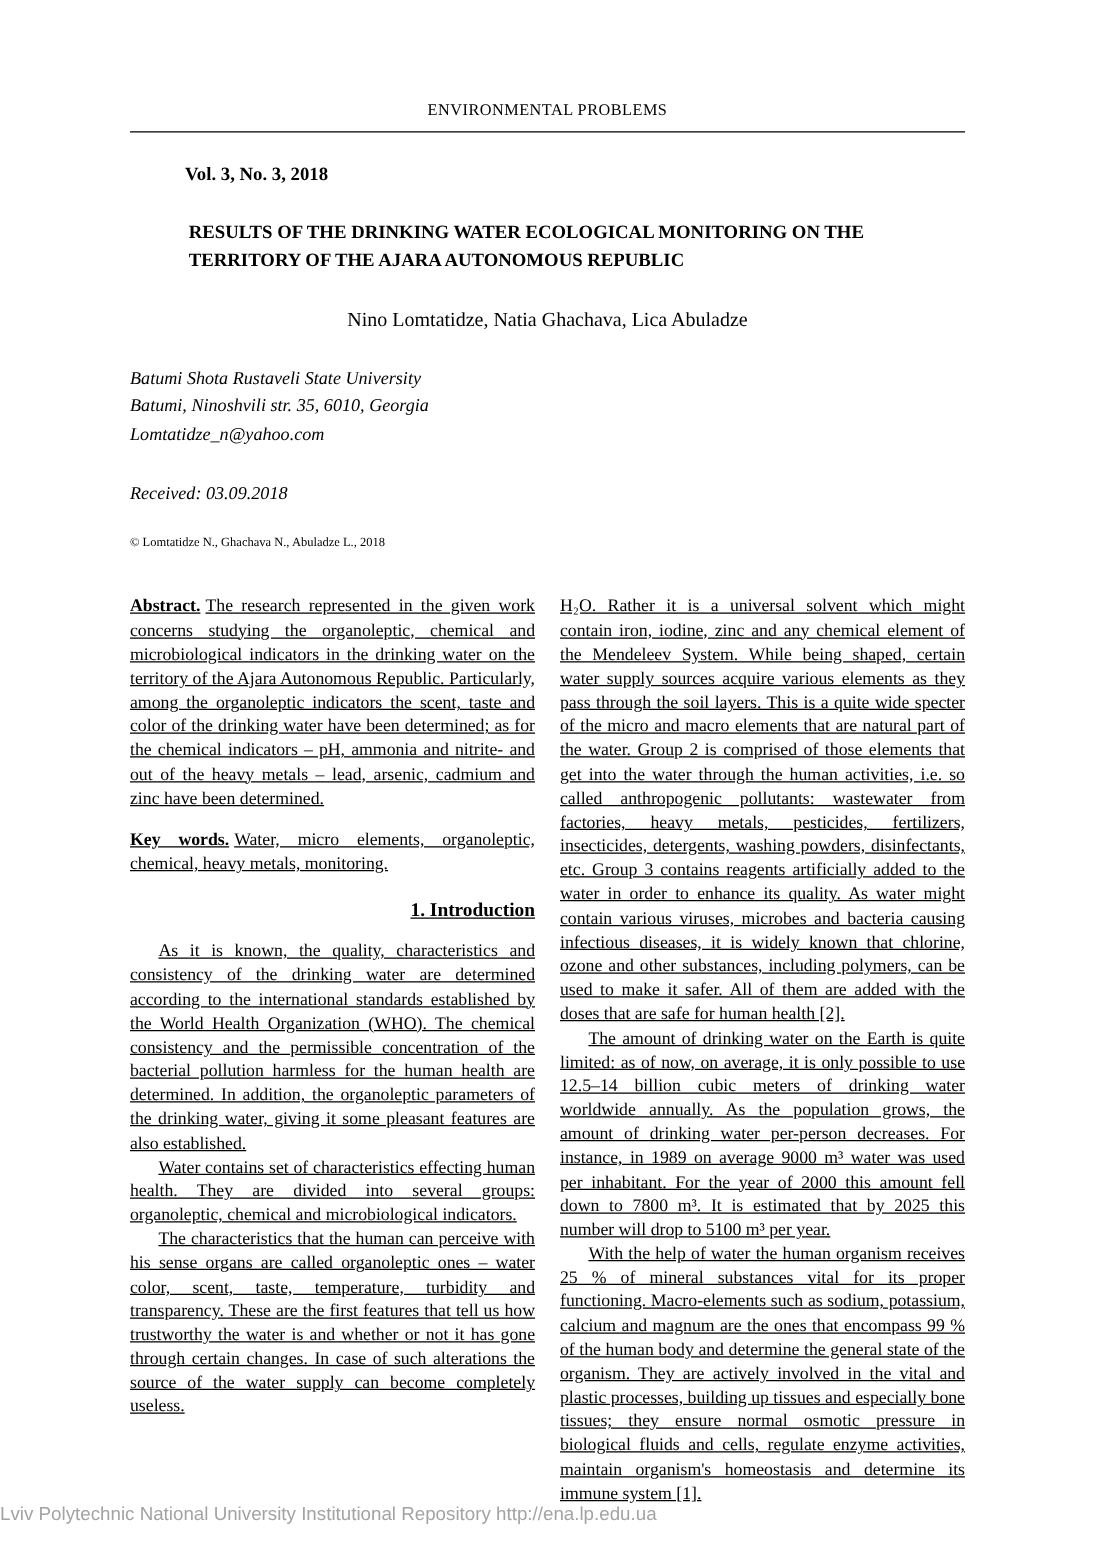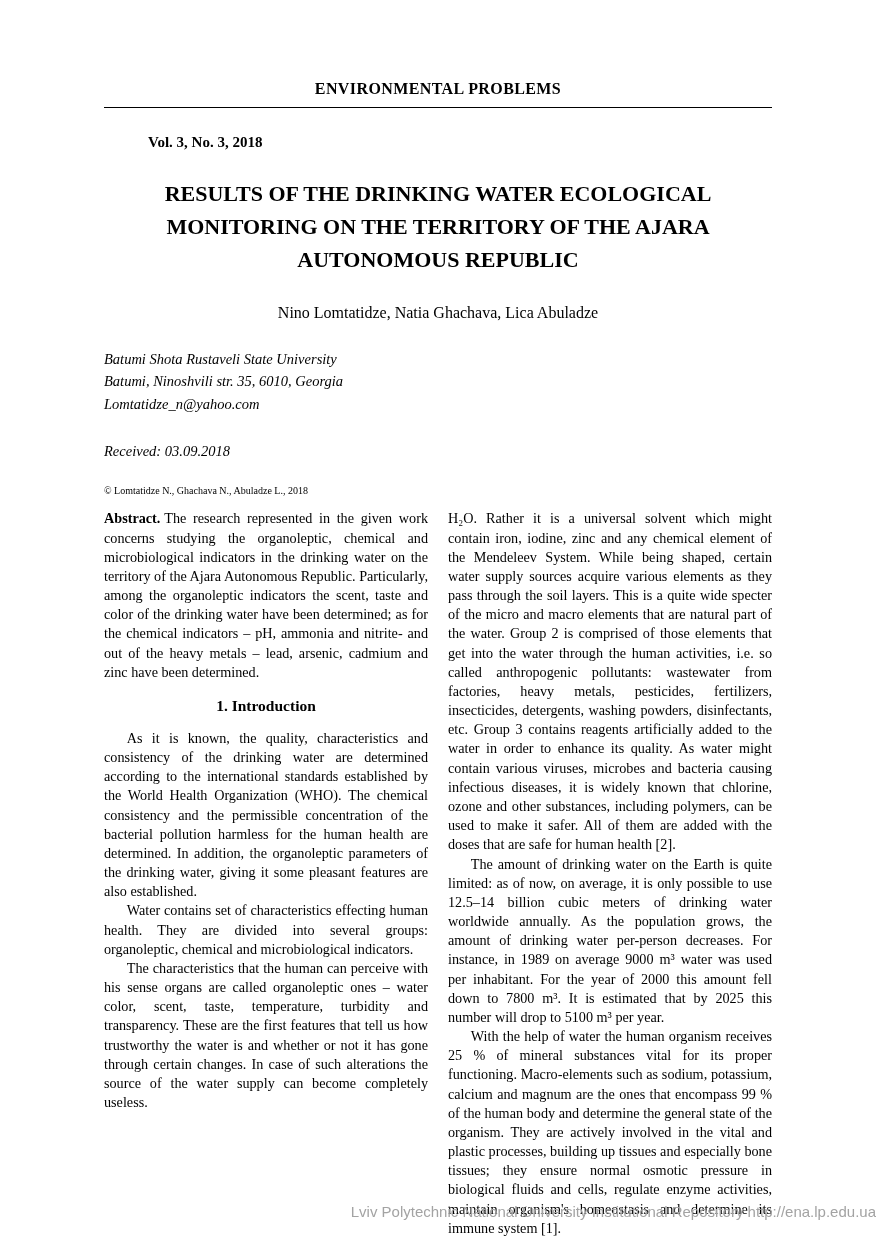--- a/index.html
+++ b/index.html
@@ -10,38 +10,38 @@
     height: 1240px;
     margin: 0 auto;
     background: #ffffff;
     color: #000000;
     font-family: "Liberation Serif", serif;
     padding: 80px 104px 0 104px;
     overflow: hidden;
   }
   .running-head {
     text-align: center;
-    font-weight: bold;
-    font-size: 16px;
+    font-weight: normal;
+    font-size: 13px;
     letter-spacing: 0.4px;
     padding-bottom: 9px;
     border-bottom: 1.5px solid #000000;
   }
   .vol-line {
     font-weight: bold;
     font-size: 15px;
     margin-top: 26px;
     margin-left: 44px;
   }
   .paper-title {
-    text-align: center;
     font-weight: bold;
-    font-size: 22px;
+    font-size: 15px;
     line-height: 1.5;
     margin-top: 26px;
+    margin-left: 47px;
   }
   .authors {
     text-align: center;
     font-weight: normal;
     font-size: 16px;
     margin-top: 28px;
   }
   .affiliation {
     text-align: left;
     font-style: italic;
@@ -54,45 +54,46 @@
     font-size: 14.5px;
     margin-top: 28px;
   }
   .copyright {
     font-size: 10px;
     margin-top: 25px;
   }
   .columns {
     display: flex;
     gap: 20px;
-    margin-top: 13px;
+    margin-top: 36px;
+    text-decoration: underline;
   }
   .col {
     width: 324px;
     font-size: 14.2px;
     line-height: 1.35;
     text-align: justify;
   }
   .col p { text-indent: 1.6em; }
   .col p.noindent { text-indent: 0; }
   .lead { font-weight: bold; margin-right: 4px; }
   .abstract-para { margin-bottom: 14px; }
   .keywords-para { margin-bottom: 18px; }
   .section-heading {
     font-weight: bold;
     font-size: 15.5px;
-    text-align: center;
+    text-align: right;
     margin: 4px 0 12px 0;
   }
   .page-footer {
     position: absolute;
     left: 0;
     bottom: 20px;
     width: 100%;
-    text-align: right;
+    text-align: left;
     color: #a3a3a3;
     font-family: "Liberation Sans", sans-serif;
     font-size: 15px;
   }
 </style>
 </head>
 <body>
 
 <div class="page">
 
@@ -113,20 +114,23 @@
   <div class="received">Received: 03.09.2018</div>
 
   <div class="copyright">© Lomtatidze N., Ghachava N., Abuladze L., 2018</div>
 
   <div class="columns">
 
     <div class="col">
       <p class="noindent abstract-para">
         <span class="lead">Abstract.</span><span>The research represented in the given work concerns studying the organoleptic, chemical and microbiological indicators in the drinking water on the territory of the Ajara Autonomous Republic. Particularly, among the organoleptic indicators the scent, taste and color of the drinking water have been determined; as for the chemical indicators – pH, ammonia and nitrite- and out of the heavy metals – lead, arsenic, cadmium and zinc have been determined.</span>
       </p>
+      <p class="noindent keywords-para">
+        <span class="lead">Key words.</span><span>Water, micro elements, organoleptic, chemical, heavy metals, monitoring.</span>
+      </p>
       <h2 class="section-heading">1. Introduction</h2>
       <p>As it is known, the quality, characteristics and consistency of the drinking water are determined according to the international standards established by the World Health Organization (WHO). The chemical consistency and the permissible concentration of the bacterial pollution harmless for the human health are determined. In addition, the organoleptic parameters of the drinking water, giving it some pleasant features are also established.</p>
       <p>Water contains set of characteristics effecting human health. They are divided into several groups: organoleptic, chemical and microbiological indicators.</p>
       <p>The characteristics that the human can perceive with his sense organs are called organoleptic ones – water color, scent, taste, temperature, turbidity and transparency. These are the first features that tell us how trustworthy the water is and whether or not it has gone through certain changes. In case of such alterations the source of the water supply can become completely useless.</p>
     </div>
 
     <div class="col">
       <p class="noindent">H₂O. Rather it is a universal solvent which might contain iron, iodine, zinc and any chemical element of the Mendeleev System. While being shaped, certain water supply sources acquire various elements as they pass through the soil layers. This is a quite wide specter of the micro and macro elements that are natural part of the water. Group 2 is comprised of those elements that get into the water through the human activities, i.e. so called anthropogenic pollutants: wastewater from factories, heavy metals, pesticides, fertilizers, insecticides, detergents, washing powders, disinfectants, etc. Group 3 contains reagents artificially added to the water in order to enhance its quality. As water might contain various viruses, microbes and bacteria causing infectious diseases, it is widely known that chlorine, ozone and other substances, including polymers, can be used to make it safer. All of them are added with the doses that are safe for human health [2].</p>
       <p>The amount of drinking water on the Earth is quite limited: as of now, on average, it is only possible to use 12.5–14 billion cubic meters of drinking water worldwide annually. As the population grows, the amount of drinking water per-person decreases. For instance, in 1989 on average 9000 m³ water was used per inhabitant. For the year of 2000 this amount fell down to 7800 m³. It is estimated that by 2025 this number will drop to 5100 m³ per year.</p>
       <p>With the help of water the human organism receives 25 % of mineral substances vital for its proper functioning. Macro-elements such as sodium, potassium, calcium and magnum are the ones that encompass 99 % of the human body and determine the general state of the organism. They are actively involved in the vital and plastic processes, building up tissues and especially bone tissues; they ensure normal osmotic pressure in biological fluids and cells, regulate enzyme activities, maintain organism's homeostasis and determine its immune system [1].</p>

